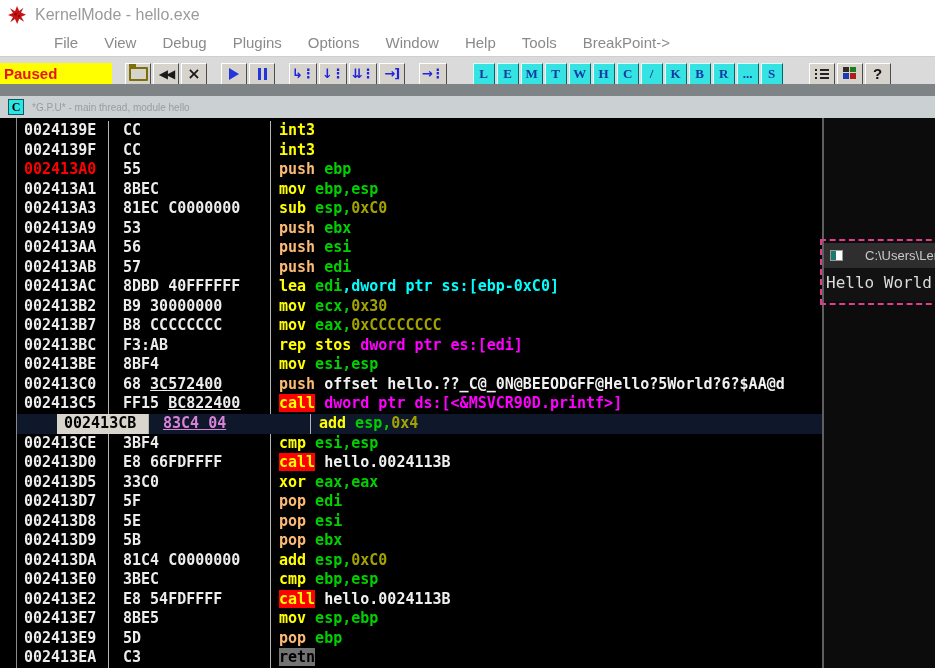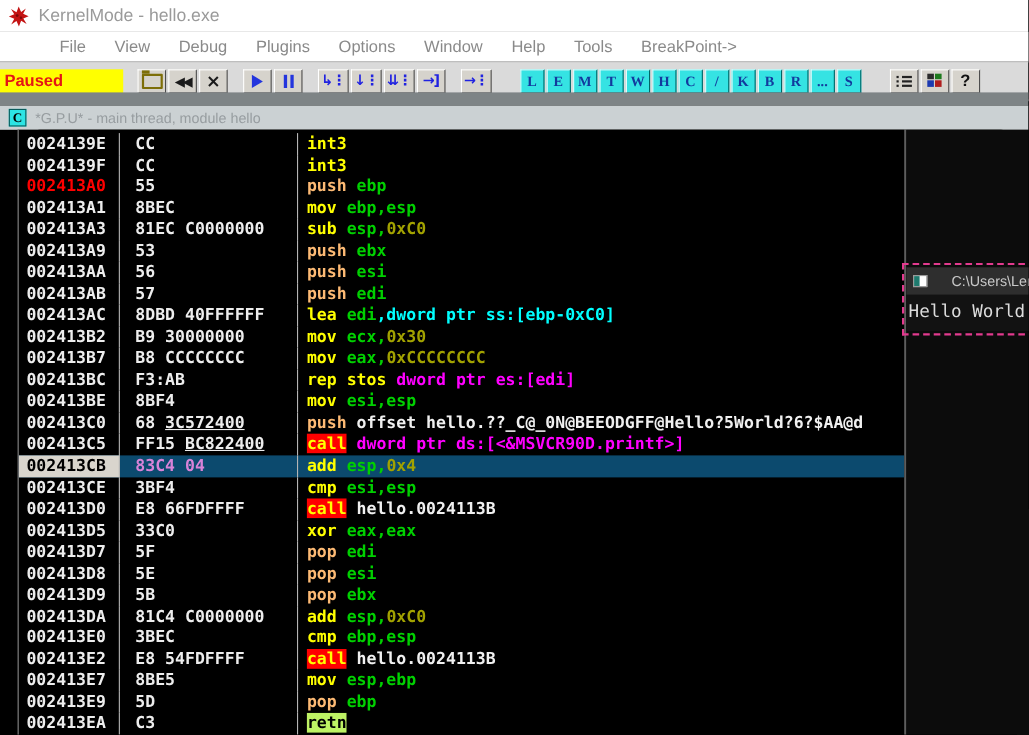--- a/index.html
+++ b/index.html
@@ -53,43 +53,43 @@
   .icon-colors i:nth-child(3){background:#1d3ab0}.icon-colors i:nth-child(4){background:#b01d1d}
   .qmark{color:#111;font-weight:bold;font-size:15px;}
 
   
   .band{position:absolute;left:0;top:84px;width:935px;height:12px;background:#7e8486;}
   .tabrow{position:absolute;left:0;top:96px;width:935px;height:22px;background:#cbd1d3;
           display:flex;align-items:center;}
   .tab-icon{width:16px;height:16px;margin-left:8px;background:#2ce4e4;border:1px solid #0a5c5c;
             color:#000;font-weight:bold;font-size:12px;font-family:"Liberation Serif",serif;
             display:flex;align-items:center;justify-content:center;box-sizing:border-box;}
-  .tab-label{margin-left:8px;font-size:13px;color:#979da0;}
+  .tab-label{margin-left:8px;font-size:10px;color:#979da0;}
 
   
   .main{position:absolute;left:16px;top:118px;width:914px;height:550px;background:#000;border-radius:20px;}
   .disasm{position:absolute;left:0;top:0;width:806px;height:550px;background:#000;
           border-left:1px solid #8a8a8a;box-sizing:border-box;padding-top:3px;
           font-family:"DejaVu Sans Mono","Liberation Mono",monospace;font-weight:bold;
           font-size:15px;overflow:hidden;}
   .dis-row{display:flex;height:19.54px;line-height:19.54px;white-space:pre;}
   .col-addr{width:92px;color:#ededed;padding-left:7px;box-sizing:border-box;
             border-right:1px solid #b5b5b5;flex:none;}
   .col-bytes{width:162px;color:#ededed;padding-left:14px;box-sizing:border-box;
              border-right:1px solid #b5b5b5;flex:none;}
   .col-dis{flex:1;padding-left:8px;overflow:hidden;}
-  .dis-row.sel{background:#0c4a6e;}
+  .dis-row.sel{background:#0f172a;padding-left:40px;}
   .dis-row.sel .col-addr{background:#d9d5cd;color:#000;}
-  .dis-row.sel .col-bytes{color:#d883d8;}
+  .dis-row.sel .col-bytes{color:#d883d8;text-decoration:underline;}
   .addr-eip{color:#ff0000;}
   .u{text-decoration:underline;}
   .c-y{color:#ffff00}.c-g{color:#00d000}.c-o{color:#a2a200}.c-b{color:#fdba74}
   .c-c{color:#00ffff}.c-m{color:#ff00ff}.c-w{color:#f0f0f0}
   .c-call{background:#ff0000;color:#ffff00;}
-  .c-retn{background:#bef264;color:#000;}
+  .c-retn{background:#737373;color:#000;}
 
   .divider{position:absolute;left:806px;top:0;width:2px;height:550px;background:#5e5e5e;}
   .rightpane{position:absolute;left:808px;top:0;width:127px;height:550px;background:#0c0c0c;}
 
   
   .console-anno{position:absolute;left:804px;top:121px;width:131px;height:66px;
                 border:2px dashed #e23a8e;box-sizing:border-box;}
   .console{position:absolute;left:808px;top:125px;width:124px;height:58px;}
   .console-titlebar{height:25px;background:#2e2e2e;display:flex;align-items:center;}
   .console-icon{width:13px;height:11px;margin-left:6px;background:#ffffff;position:relative;

